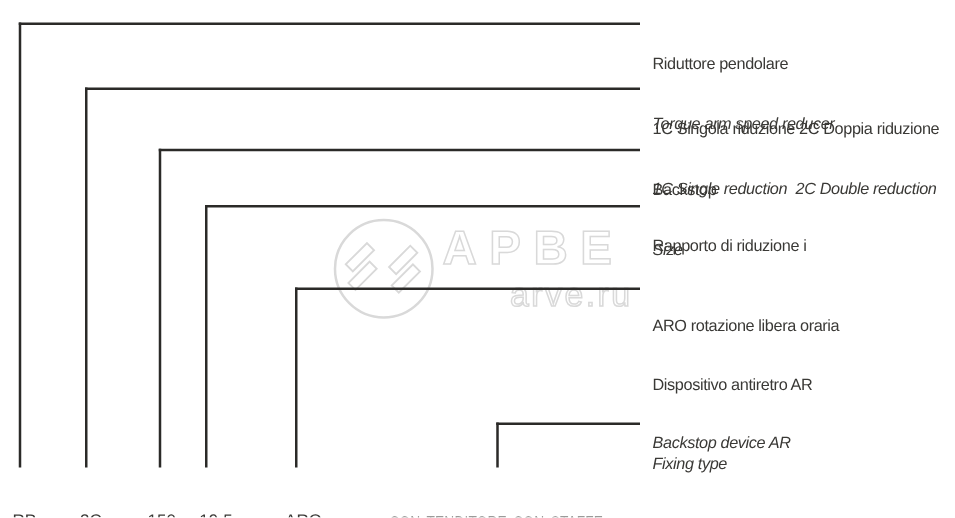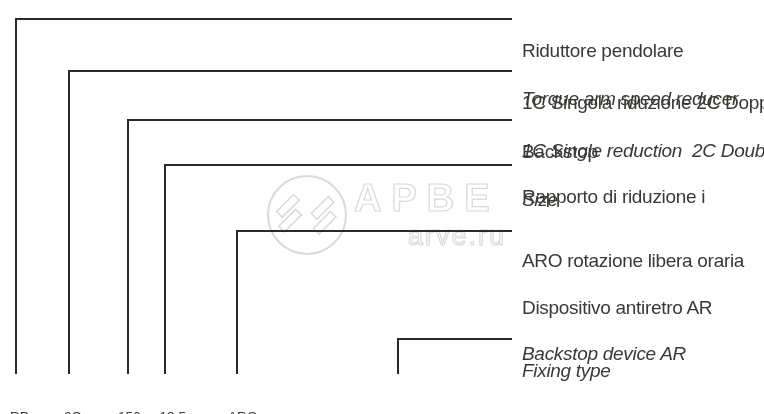--- a/index.html
+++ b/index.html
@@ -32,21 +32,21 @@
     position: absolute;
     border-left: 2px solid #2b2a28;
     border-top: 2px solid #2b2a28;
     z-index: 2;
   }
   
   .label-block {
     position: absolute;
     left: 522px;
     z-index: 2;
-    font-size: 19px;
+    font-size: 13px;
     letter-spacing: -0.3px;
     line-height: 16px;
     white-space: pre;
   }
   .label-block.tight { line-height: 15.5px; }
   .lbl-en { font-style: italic; }
   
   .code-col {
     position: absolute;
     top: 374px;

